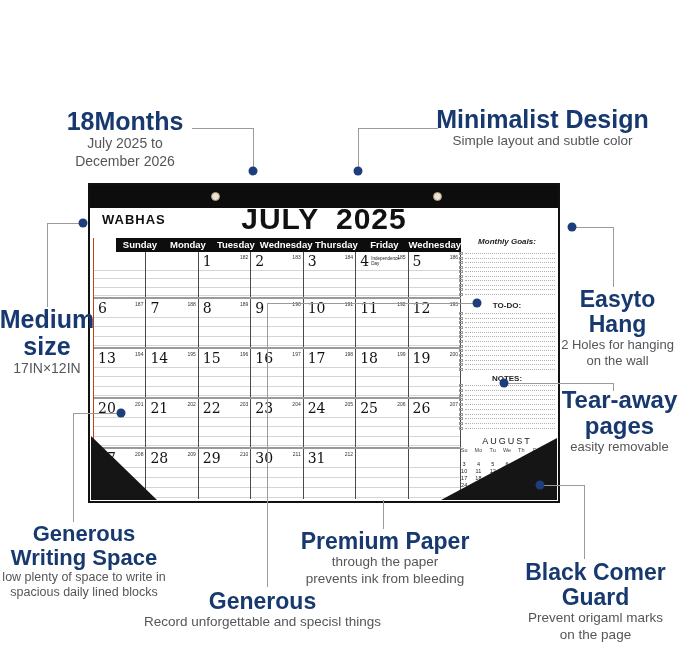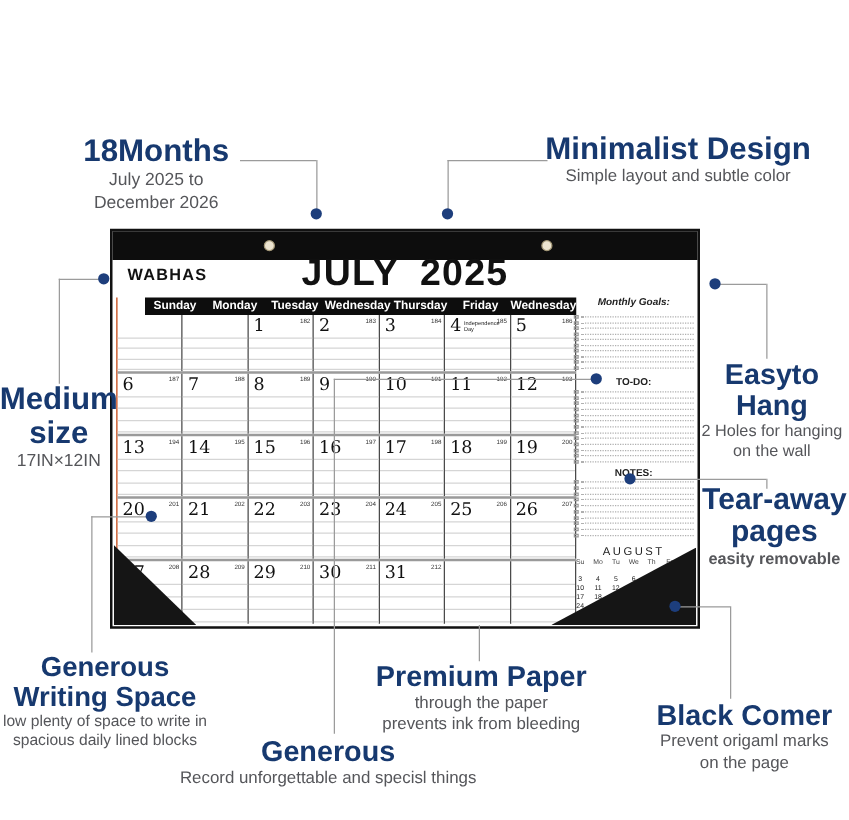--- a/index.html
+++ b/index.html
@@ -12,21 +12,21 @@
   .banner span{color:#fff;font-size:42px;font-weight:bold;letter-spacing:1px;}
 
   
   .ann{position:absolute;text-align:center;z-index:6;}
   .ann .t{font-weight:bold;color:#17396f;line-height:1.08;}
   .ann .s{color:#55565a;line-height:1.25;}
   #ann-months{left:30px;top:108px;width:190px;}   #ann-months .t{font-size:25px;} #ann-months .s{font-size:14px;}
   #ann-minimal{left:425px;top:106px;width:235px;} #ann-minimal .t{font-size:25px;} #ann-minimal .s{font-size:13.5px;}
   #ann-medium{left:-6px;top:306px;width:106px;}   #ann-medium .t{font-size:25px;} #ann-medium .s{font-size:14px;}
   #ann-hang{left:556px;top:287px;width:123px;}    #ann-hang .t{font-size:23px;}  #ann-hang .s{font-size:13px;}
-  #ann-tear{left:560px;top:387px;width:119px;}    #ann-tear .t{font-size:24px;}  #ann-tear .s{font-size:13px;font-weight:bold;}
+  #ann-tear{left:560px;top:387px;width:119px;}    #ann-tear .t{font-size:24px;}  #ann-tear .s{font-size:13px;}
   #ann-writing{left:0px;top:522px;width:168px;}   #ann-writing .t{font-size:22px;} #ann-writing .s{font-size:12.5px;}
   #ann-premium{left:293px;top:529px;width:184px;} #ann-premium .t{font-size:23px;} #ann-premium .s{font-size:13.5px;}
   #ann-memorable{left:140px;top:589px;width:245px;} #ann-memorable .t{font-size:23px;} #ann-memorable .s{font-size:13.5px;}
   #ann-corner{left:512px;top:560px;width:167px;}  #ann-corner .t{font-size:23px;} #ann-corner .s{font-size:13.5px;}
 
   
   .hl{position:absolute;height:1px;background:#9b9b9b;z-index:5;}
   .vl{position:absolute;width:1px;background:#9b9b9b;z-index:5;}
   .dot{position:absolute;width:9px;height:9px;border-radius:50%;background:#1d3e7c;
        transform:translate(-50%,-50%);z-index:6;}
@@ -121,20 +121,21 @@
     <div class="t">Premium Paper</div>
     <div class="s">through the paper</div>
     <div class="s">prevents ink from bleeding</div>
   </div>
   <div class="ann" id="ann-memorable">
     <div class="t">Generous</div>
     <div class="s">Record unforgettable and specisl things</div>
   </div>
   <div class="ann" id="ann-corner">
     <div class="t">Black Comer</div>
+    <div class="t">Guard</div>
     <div class="s">Prevent origaml marks</div>
     <div class="s">on the page</div>
   </div>
 
   <div class="hl" style="left:192px;top:128px;width:61px;"></div>
   <div class="vl" style="left:253px;top:128px;height:40px;"></div>
   <div class="hl" style="left:358px;top:128px;width:80px;"></div>
   <div class="vl" style="left:358px;top:128px;height:40px;"></div>
   <div class="hl" style="left:47px;top:223px;width:33px;"></div>
   <div class="vl" style="left:47px;top:223px;height:84px;"></div>

